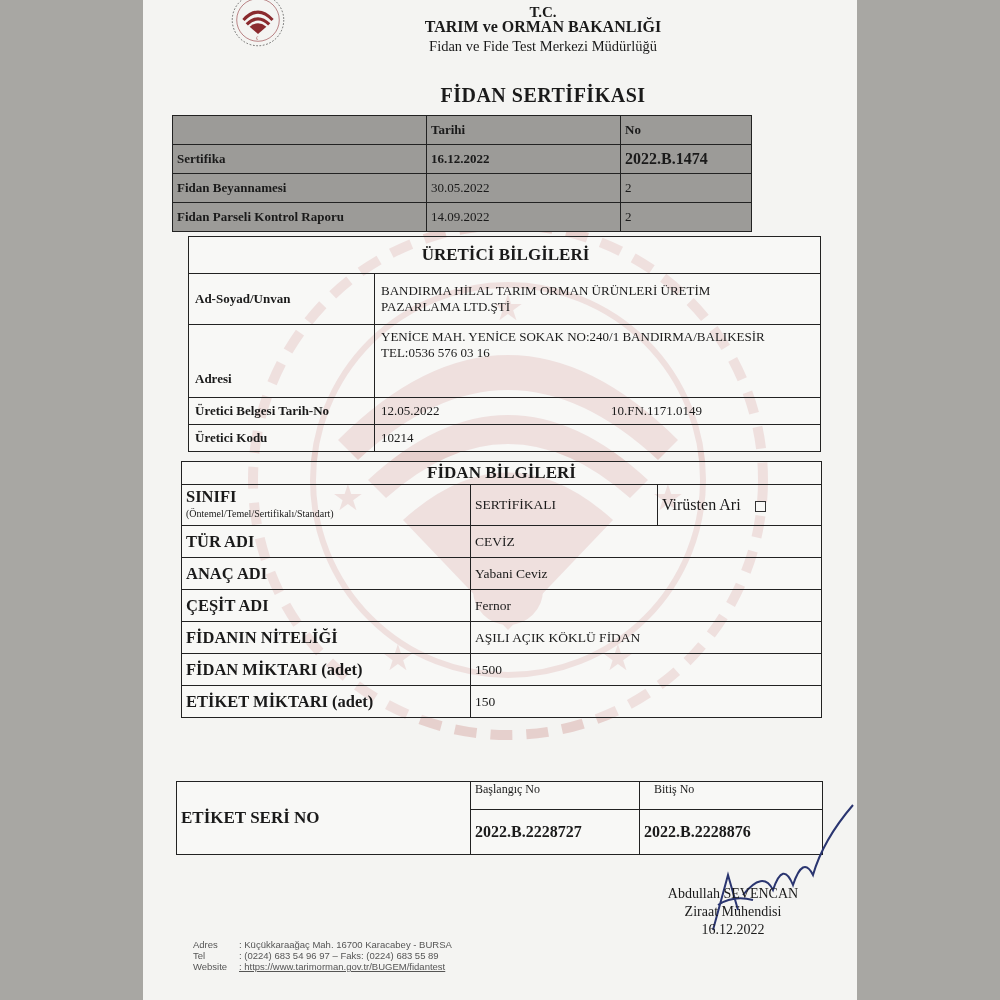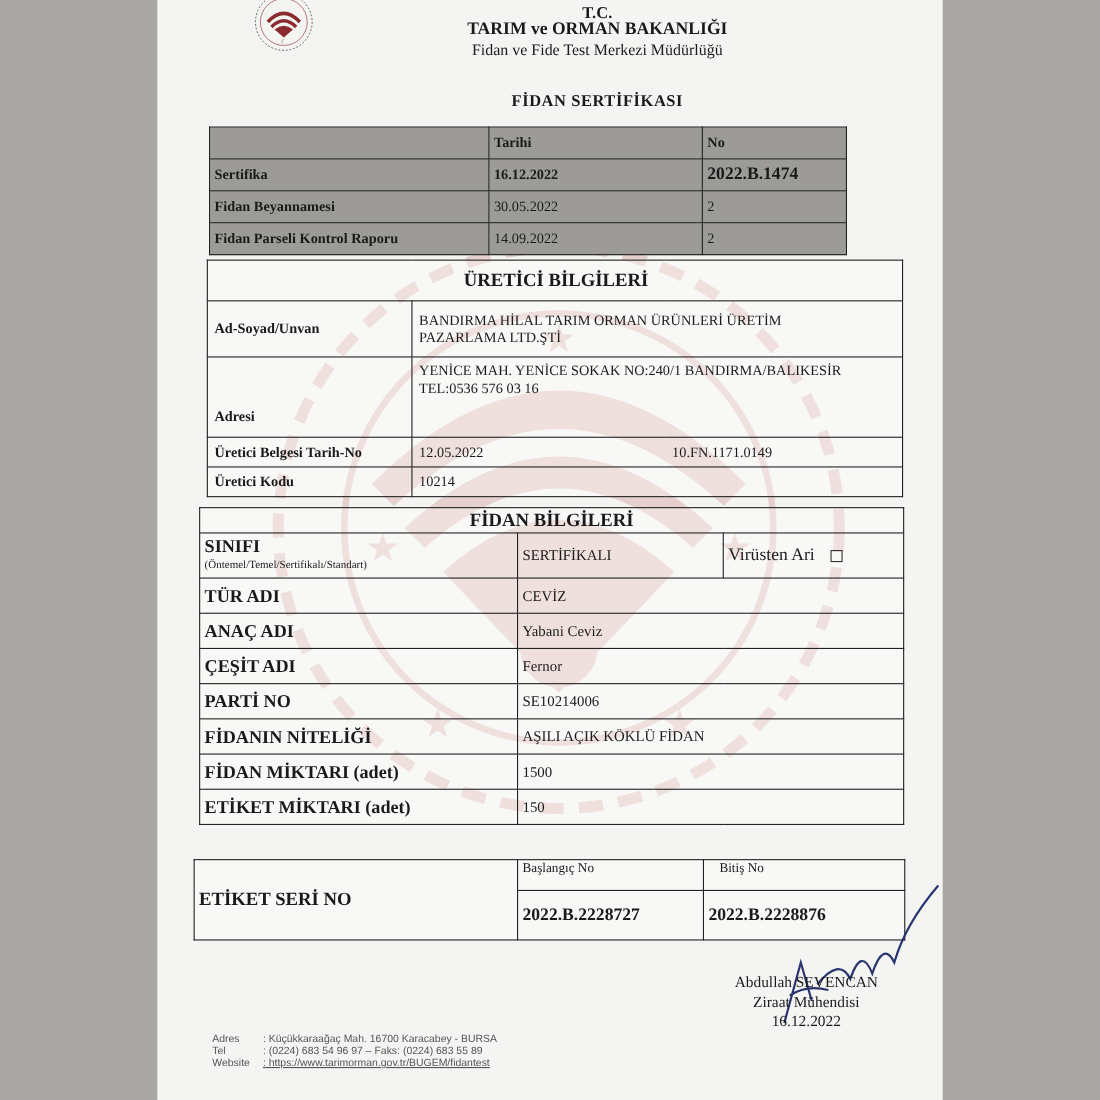--- a/index.html
+++ b/index.html
@@ -5,25 +5,25 @@
   html, body { margin:0; padding:0; }
   body { width:1000px; height:1000px; background:#a8a7a3; position:relative; overflow:hidden; font-family:"Liberation Serif", "DejaVu Serif", serif; color:#1a1a1a; }
   .page { position:absolute; left:143px; top:0; width:714px; height:1000px; background:#f4f4f2; overflow:hidden; }
   .abs { position:absolute; }
   .watermark { position:absolute; left:95px; top:210px; width:540px; height:540px; opacity:0.22; pointer-events:none; }
   .logo { position:absolute; left:65px; top:-8px; width:100px; height:56px; }
   .hdr { position:absolute; left:200px; width:400px; text-align:center; }
   .t-tc { top:4px; font-weight:bold; font-size:15px; }
   .t-min { top:18px; font-weight:bold; font-size:16px; }
   .t-sub { top:38px; font-size:14.5px; }
-  .t-title { top:84px; font-weight:bold; font-size:15px; letter-spacing:0.5px; }
+  .t-title { top:84px; font-weight:bold; font-size:20px; letter-spacing:0.5px; }
   table { border-collapse:collapse; position:absolute; }
   td { border:1.5px solid #222; padding:0 4px; vertical-align:middle; }
   .gray td { background:#9c9b98; }
-  .top { left:47px; top:115px; width:580px; font-size:13px; }
+  .top { left:29px; top:115px; width:580px; font-size:13px; }
   .top td { height:28px; font-weight:bold; }
   .top .norm { font-weight:normal; }
   .big { font-size:16px; }
   .uret { left:45px; top:236px; width:633px; font-size:13px; background:rgba(255,255,255,0.35); }
   .uret td { padding-left:6px; }
   .sec-title { text-align:center; font-weight:bold; font-size:17px; height:36px; }
   .lbl { font-weight:bold; }
   .fidan { left:38px; top:461px; width:641px; font-size:13.5px; background:rgba(255,255,255,0.35); }
   .fidan .lbl { font-size:16.5px; }
   .fidan td { height:31px; }
@@ -147,24 +147,20 @@
         </tr>
     <tr>
           <td class="lbl">ANAÇ ADI</td>
           <td colspan="2">Yabani Ceviz</td>
         </tr>
     <tr>
           <td class="lbl">ÇEŞİT ADI</td>
           <td colspan="2">Fernor</td>
         </tr>
     <tr>
-          <td class="lbl">PARTİ NO</td>
-          <td colspan="2">SE10214006</td>
-        </tr>
-    <tr>
           <td class="lbl">FİDANIN NİTELİĞİ</td>
           <td colspan="2">AŞILI AÇIK KÖKLÜ FİDAN</td>
         </tr>
     <tr>
           <td class="lbl">FİDAN MİKTARI (adet)</td>
           <td colspan="2">1500</td>
         </tr>
     <tr>
           <td class="lbl">ETİKET MİKTARI (adet)</td>
           <td colspan="2">150</td>

